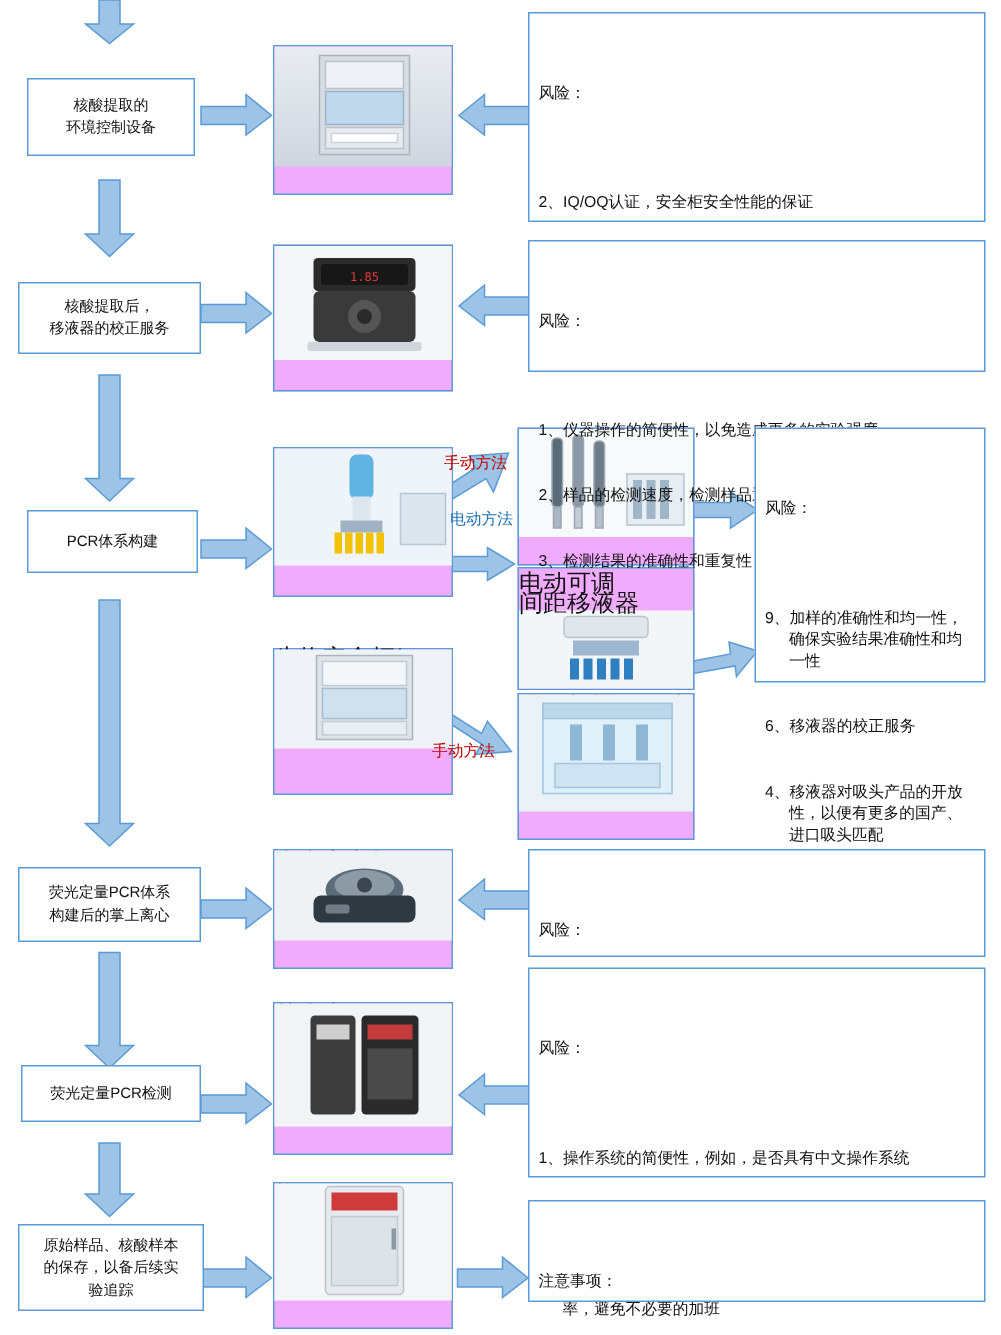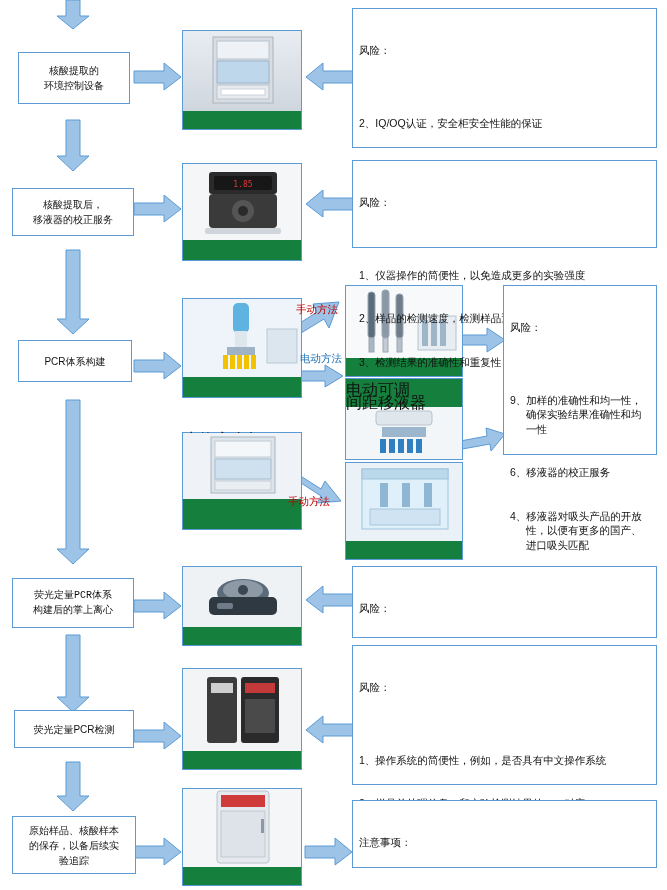--- a/index.html
+++ b/index.html
@@ -31,33 +31,33 @@
     box-sizing:border-box;
     border:1px solid #5b9bd5;
     background:#ffffff;
     font-size:10.5px;
     line-height:14.5px;
     padding:5px 6px 5px 6px;
     text-align:left;
     color:#111;
     white-space:pre-wrap;
   }
-  .risk .rtitle{display:block;}
+  .risk .rtitle{display:block;margin-top:12px;}
   .risk ol{margin:0;padding:0;list-style:none;}
   .risk li{
     display:block;
     padding-left:16px;
     text-indent:-16px;
     margin:0;
   }
   .photobox{
     position:absolute;
     box-sizing:border-box;
     border:1px solid #5b9bd5;
-    background:#15803d;
+    background:#f0abfc;
   }
   .imgarea{position:absolute;left:0;right:0;top:0;overflow:hidden;}
   
   .arrow{position:absolute;}
   .arrow svg{display:block;overflow:visible;}
   .lbl{
     position:absolute;
     font-size:10.5px;
     color:#c00000;
     line-height:13px;
@@ -190,21 +190,21 @@
   </div>
 
   <div class="node" style="left:18px;top:52px;width:112px;height:52px;white-space:pre-line;">核酸提取的
 环境控制设备</div>
 
   <div class="node" style="left:12px;top:188px;width:122px;height:48px;white-space:pre-line;">核酸提取后，
 移液器的校正服务</div>
 
   <div class="node" style="left:18px;top:340px;width:114px;height:42px;white-space:pre-line;">PCR体系构建</div>
 
-  <div class="node" style="left:12px;top:578px;width:122px;height:50px;white-space:pre-line;font-family:Liberation Mono, monospace;">荧光定量PCR体系
+  <div class="node" style="left:12px;top:578px;width:122px;height:50px;white-space:pre-line;">荧光定量PCR体系
 构建后的掌上离心</div>
 
   <div class="node" style="left:12px;top:816px;width:124px;height:58px;white-space:pre-line;">原始样品、核酸样本
 的保存，以备后续实
 验追踪</div>
 
   <div class="node" style="left:14px;top:710px;width:120px;height:38px;white-space:pre-line;">荧光定量PCR检测</div>
 
   <div class="photobox" style="left:182px;top:30px;width:120px;height:100px;">
     <div class="imgarea" style="height:80px;background:linear-gradient(#e9edf2,#cfd6de);">
@@ -361,21 +361,21 @@
         <rect x="34" y="2" width="52" height="72" rx="3" fill="#e6eaee" stroke="#b9c2cb"></rect>
         <rect x="38" y="6" width="44" height="12" fill="#cf3a3a"></rect>
         <rect x="38" y="22" width="44" height="46" fill="#dde3e9" stroke="#c0c9d1"></rect>
         <rect x="78" y="30" width="3" height="14" fill="#8d98a3"></rect>
       </svg>
     </div>
     <div class="cap" style="height:18px;line-height:18px;">样品保存箱</div>
   </div>
 
   <div class="lbl" style="left:296px;top:303px;">手动方法</div>
-  <div class="lbl blue" style="left:300px;top:352px;">电动方法</div>
+  <div class="lbl blue" style="left:300px;top:340px;">电动方法</div>
   <div class="lbl" style="left:288px;top:495px;">手动方法</div>
 
   <div class="risk" style="left:352px;top:8px;width:305px;height:140px;">
     <span class="rtitle">风险：</span>
     <ol>
       <li>2、IQ/OQ认证，安全柜安全性能的保证</li>
       <li>3、过滤器的使用寿命和更换成本</li>
       <li>4、安全柜每年的年检服务，确保对操作者的保护</li>
     </ol>
   </div>

